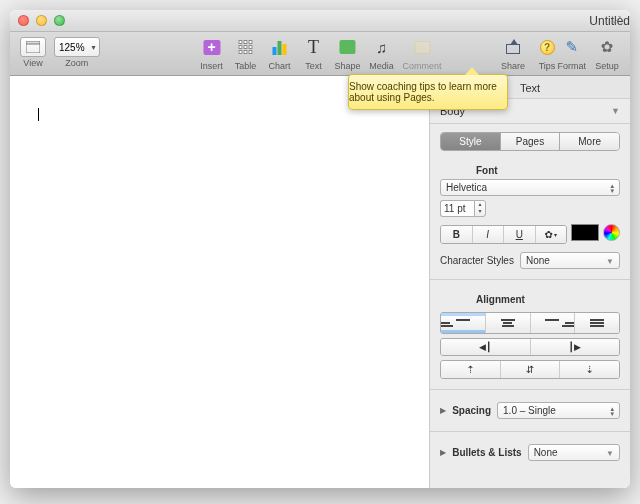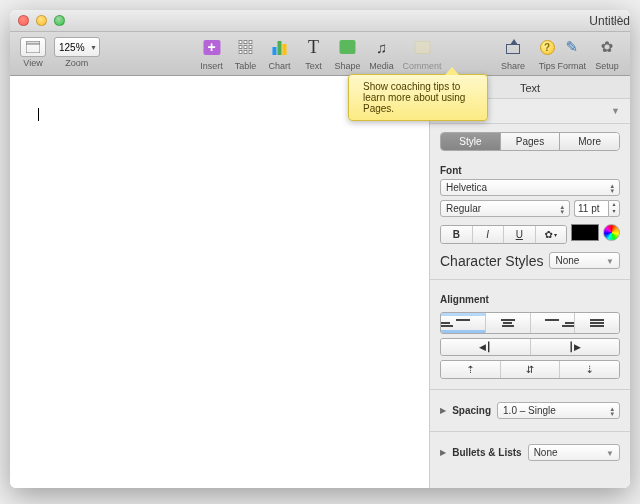--- a/index.html
+++ b/index.html
@@ -45,44 +45,44 @@
 .cursor { position:absolute; top:32px; left:28px; width:1px; height:13px; background:#000; }
 .panel { width:200px; background:#ececec; display:flex; flex-direction:column; font-size:10px; color:#333; overflow:hidden; }
 .panel-title { text-align:center; font-size:11px; padding:6px 0 4px; background:#e6e6e6; border-bottom:1px solid #d0d0d0; }
 .pstyle { padding:6px 10px; display:flex; align-items:center; justify-content:space-between; border-bottom:1px solid #d0d0d0; font-size:11px; }
 .pstyle .chev { color:#888; font-size:9px; }
 .tabs3 { display:flex; margin:8px 10px 6px; border:1px solid #aaa; border-radius:4px; overflow:hidden; }
 .tabs3 div { flex:1; text-align:center; padding:3px 5px; font-size:10px; background:linear-gradient(#fafafa,#e8e8e8); border-right:1px solid #aaa; }
 .tabs3 div:last-child { border-right:none; }
 .tabs3 div.active { background:linear-gradient(#9a9a9a,#858585); color:#fff; }
 .sect { padding:4px 10px; }
-.sect-h { font-weight:bold; font-size:10px; padding:4px 0 3px; }
+.sect-h { font-weight:bold; font-size:10px; padding:4px 0 3px;margin-left:36px; }
 .sel { background:linear-gradient(#fff,#f0f0f0); border:1px solid #b0b0b0; border-radius:3px; padding:2px 5px; font-size:10px; display:flex; align-items:flex-end; justify-content:space-between; position:relative; }
 .sel .arrs { font-size:7px; color:#666; line-height:5px; display:flex; flex-direction:column; }
 .row { display:flex; gap:4px; margin-top:4px; align-items:center; }
 .row .sel { flex:1; }
 .sizebox { width:46px; display:flex;justify-content:space-between; }
 .sizebox .num { flex:1; border:1px solid #b0b0b0; border-radius:3px 0 0 3px; padding:2px 3px; font-size:10px; background:#fff; border-right:none; }
 .sizebox .step { width:12px; border:1px solid #b0b0b0; border-radius:0 3px 3px 0; display:flex; flex-direction:column; background:linear-gradient(#fff,#eee); }
 .sizebox .step span { font-size:6px; text-align:center; line-height:7px; color:#555; }
 .btnrow { display:flex; border:1px solid #aaa; border-radius:3px; overflow:hidden; margin-top:4px; }
 .btnrow div { flex:1; text-align:center; padding:3px 0; font-size:10px; background:linear-gradient(#fdfdfd,#ececec); border-right:1px solid #ccc; display:flex; align-items:center; justify-content:center; }
 .btnrow div:last-child { border-right:none; }
 .btnrow div.on { background:linear-gradient(#b9d9f9,#97c5f2); }
 .swatch { width:28px; height:17px; background:#000; border:1px solid #888; }
 .colorwheel { width:17px; height:17px; border-radius:50%; background:conic-gradient(red,orange,yellow,lime,cyan,blue,magenta,red); border:1px solid #aaa; }
 .inline-row { display:flex; align-items:center; gap:6px; padding:4px 10px; }
-.inline-row .lab { flex:0 0 auto; font-size:14px; }
+.inline-row .lab { flex:0 0 auto; font-size:10px; }
 .inline-row .sel { flex:1; }
 .hr { height:1px; background:#d0d0d0; margin:6px 0; }
 .disc { display:flex; align-items:center; padding:6px 10px; gap:6px; }
 .disc .tri { font-size:8px; color:#6a6a6a; }
 .disc .lab { font-weight:bold; flex:0 0 auto;text-align:right; }
 .disc .sel { flex:1; margin-left:auto; }
-.tooltip { position:absolute; top:64px; left:338px; width:140px; background:linear-gradient(#fff8c9,#fceb84); border:1px solid #d4bc3c; border-radius:4px; padding:6px 14px; font-size:10px; color:#4a3f00; box-shadow:0 2px 6px rgba(0,0,0,0.25); z-index:50; }
+.tooltip { position:absolute; top:64px; left:338px; width:160px; background:linear-gradient(#fff8c9,#fceb84); border:1px solid #d4bc3c; border-radius:4px; padding:6px 0; font-size:10px; color:#4a3f00; box-shadow:0 2px 6px rgba(0,0,0,0.25); z-index:50; }
 .tooltip:before { content:""; position:absolute; top:-8px; right:28px; width:0; height:0; border-left:7px solid transparent; border-right:7px solid transparent; border-bottom:8px solid #fceb84; }
 .align-ic { display:flex; flex-direction:column; gap:1.5px; align-items:center; width:14px; }
 .align-ic span { height:1.5px; background:#444; }
 .al span:nth-child(1){width:14px;} .al span:nth-child(2){width:9px; align-self:flex-start;} .al span:nth-child(3){width:12px; align-self:flex-start;}
 .ac span:nth-child(1){width:14px;} .ac span:nth-child(2){width:9px;} .ac span:nth-child(3){width:12px;}
 .ar span:nth-child(1){width:14px;} .ar span:nth-child(2){width:9px; align-self:flex-end;} .ar span:nth-child(3){width:12px; align-self:flex-end;}
 .aj span{width:14px;}
 .gear-sm:after{content:"▾"; font-size:6px; margin-left:1px;}
 </style>
 </head>
@@ -238,27 +238,20 @@
       <div class="sect">
         <div class="sect-h">Font</div>
         <div class="sel">
           <span>Helvetica</span>
           <span class="arrs">
               <span>▴</span>
               <span>▾</span>
             </span>
         </div>
         <div class="row">
-          <div class="sel">
-            <span>Regular</span>
-            <span class="arrs">
-                <span>▴</span>
-                <span>▾</span>
-              </span>
-          </div>
           <div class="sizebox">
             <div class="num">11 pt</div>
             <div class="step">
                 <span>▴</span>
                 <span>▾</span>
               </div>
           </div>
         </div>
         <div class="row">
           <div class="btnrow" style="flex:1;">

